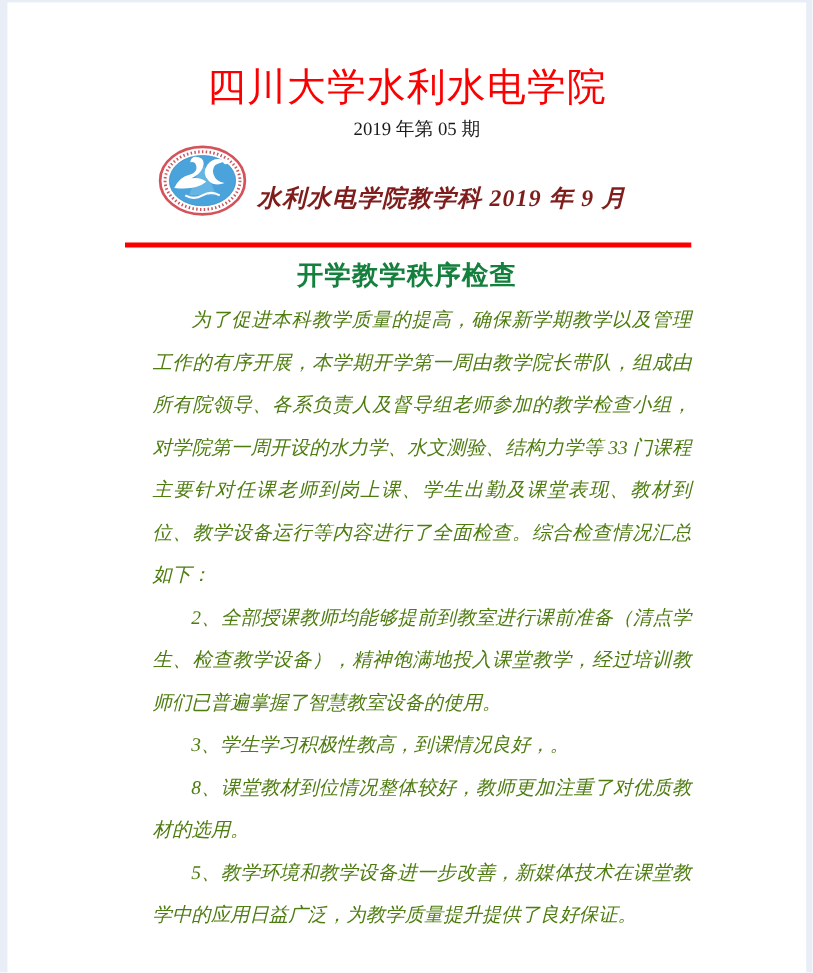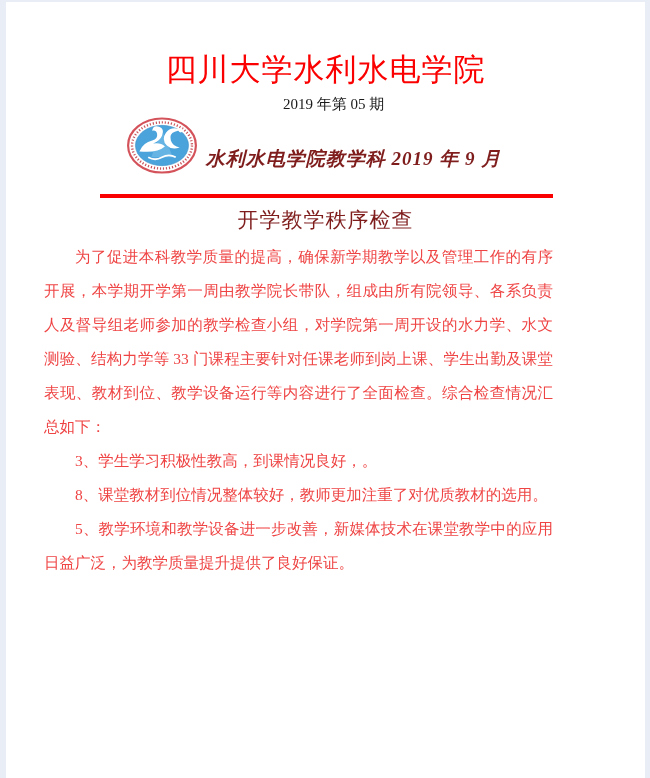--- a/index.html
+++ b/index.html
@@ -48,33 +48,34 @@
     padding-bottom:6px;
     white-space:nowrap;
   }
   .rule{
     height:4px;
     background:#fb0000;
     margin:16px 92px 0 94px;
   }
   .section-heading{
     font-size:21px;
-    font-weight:400;
-    color:#7f1d1d;
+    font-weight:700;
+    color:#15803d;
     text-align:center;
     line-height:28px;
     margin-top:8px;
     letter-spacing:1px;
   }
   .body-text{
-    margin:6px 92px 0 38px;
+    margin:6px 92px 0 116px;
     font-size:15.5px;
     line-height:34px;
-    color:#ef4444;
+    color:#4d7c0f;
     text-align:justify;
+    font-style:italic;
   }
   .body-text p{
     margin:0;
     text-indent:2em;
   }
 </style>
 </head>
 <body>
 
 <div class="page">
@@ -100,19 +101,20 @@
     </div>
   </div>
 
   <div class="rule"></div>
 
   <div class="section-heading">开学教学秩序检查</div>
 
   <div class="body-text">
     <p>为了促进本科教学质量的提高，确保新学期教学以及管理工作的有序开展，本学期开学第一周由教学院长带队，组成由所有院领导、各系负责人及督导组老师参加的教学检查小组，对学院第一周开设的水力学、水文测验、结构力学等 33 门课程主要针对任课老师到岗上课、学生出勤及课堂表现、教材到位、教学设备运行等内容进行了全面检查。综合检查情况汇总如下：</p>
     <div>
+        <p>2、全部授课教师均能够提前到教室进行课前准备（清点学生、检查教学设备），精神饱满地投入课堂教学，经过培训教师们已普遍掌握了智慧教室设备的使用。</p>
         <p>3、学生学习积极性教高，到课情况良好，。</p>
         <p>8、课堂教材到位情况整体较好，教师更加注重了对优质教材的选用。</p>
         <p>5、教学环境和教学设备进一步改善，新媒体技术在课堂教学中的应用日益广泛，为教学质量提升提供了良好保证。</p>
       </div>
   </div>
 
 </div>
 
 </body></html>

